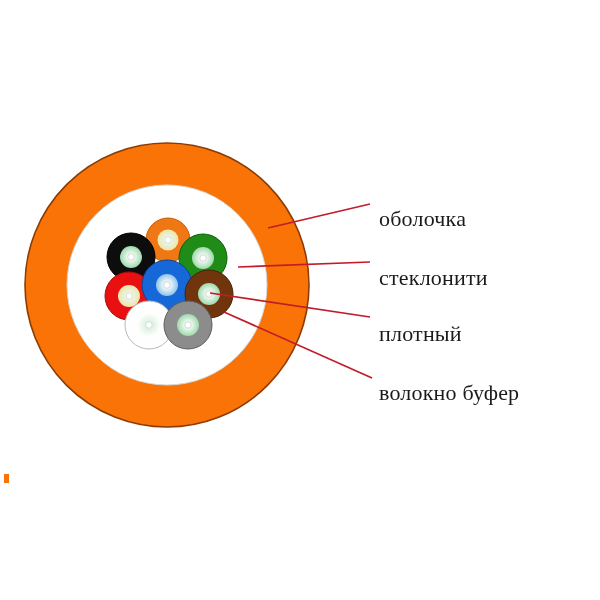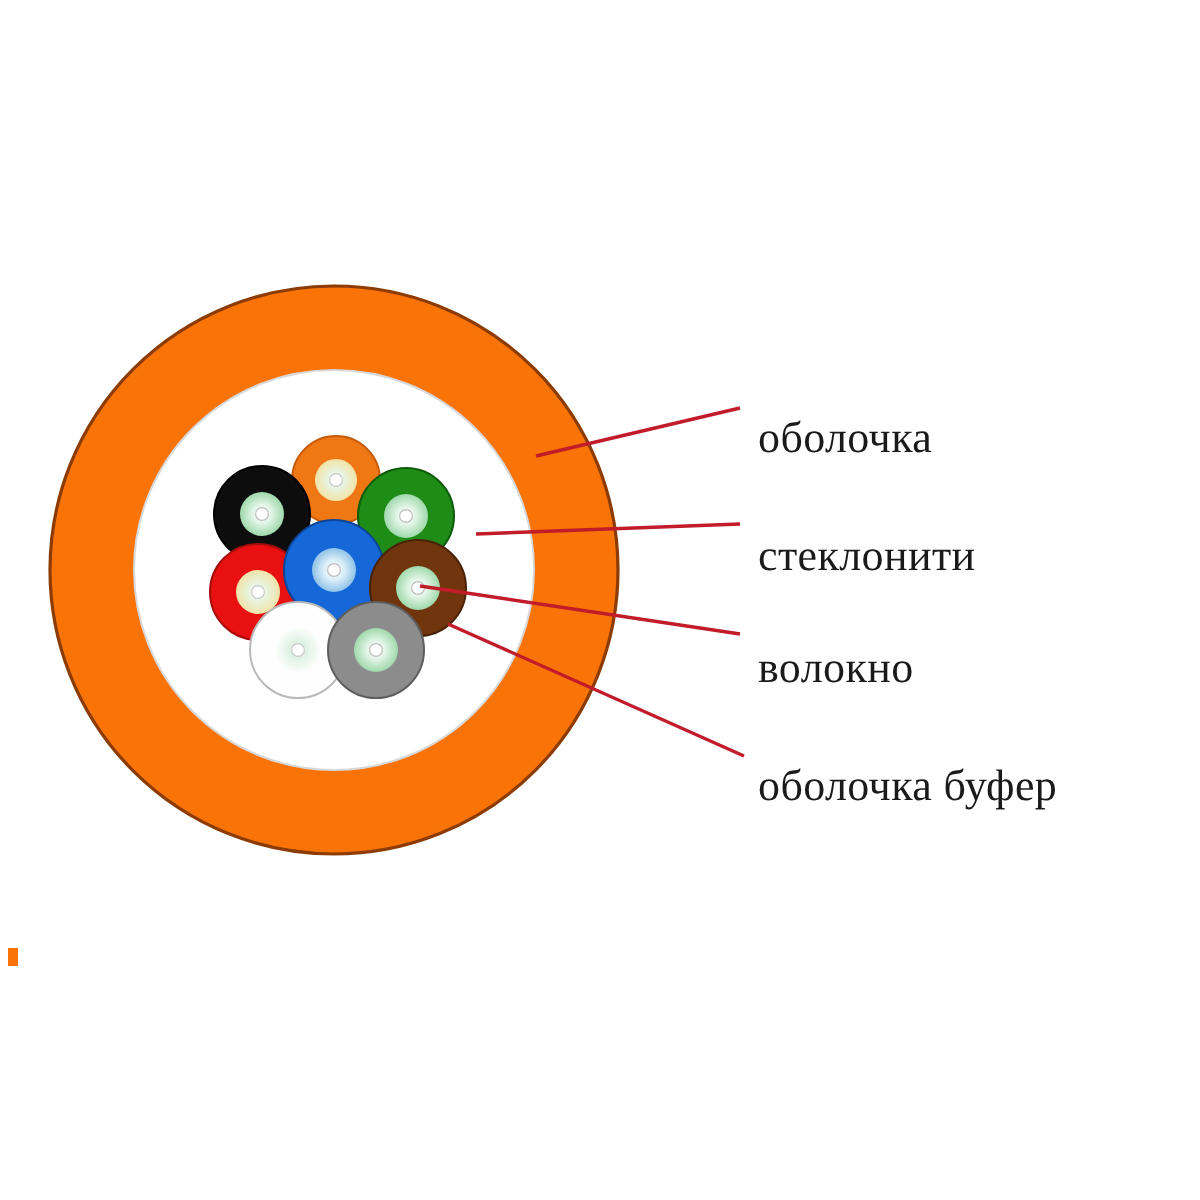--- a/index.html
+++ b/index.html
@@ -133,17 +133,17 @@
     </g>
 
     <rect x="4" y="474" width="5" height="9" fill="#F97306"></rect>
 
   </svg>
 
   <div class="label-text" style="left:379px; top:192px;">оболочка</div>
 
   <div class="label-text" style="left:379px; top:251px;text-align:center;">стеклонити</div>
 
-  <div class="label-text" style="left:379px; top:307px;">волокно</div>
+  <div class="label-text" style="left:379px; top:307px;">плотный</div>
 
-  <div class="label-text" style="left:379px; top:366px;">оболочка буфер</div>
+  <div class="label-text" style="left:379px; top:366px;">волокно буфер</div>
 
 </div>
 
 </body></html>

